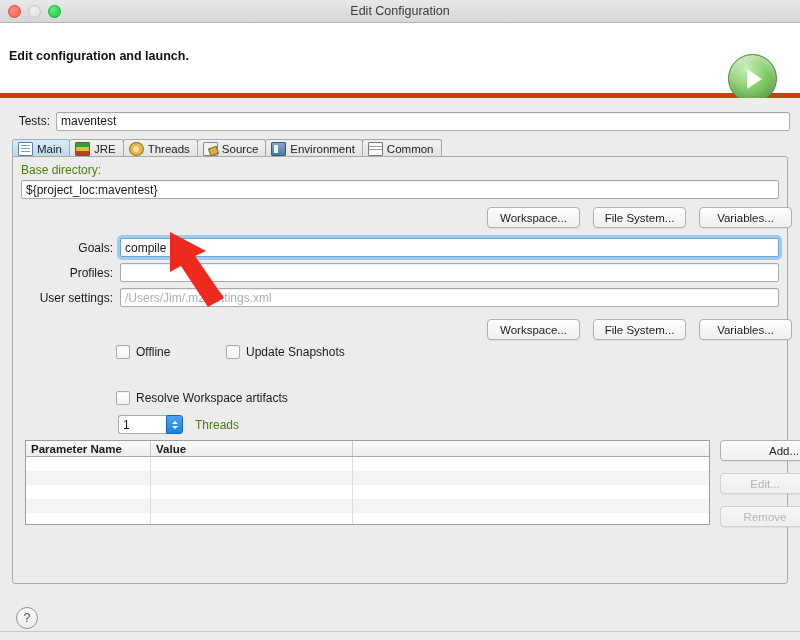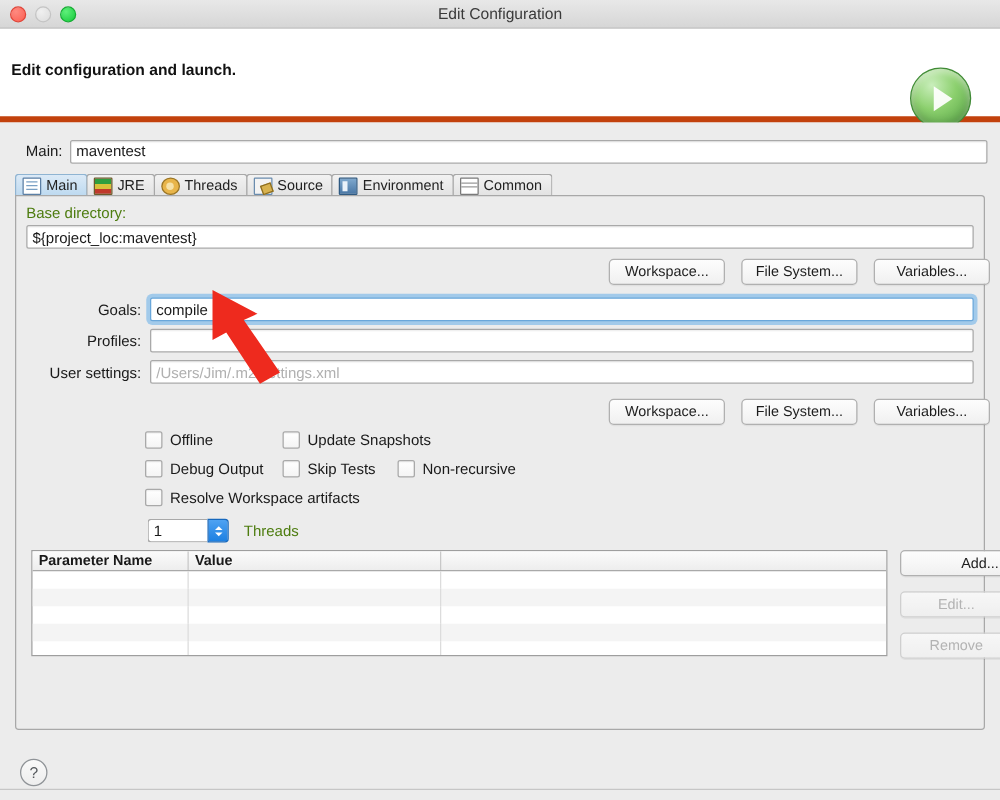--- a/index.html
+++ b/index.html
@@ -200,21 +200,21 @@
   <div class="header">
     <div class="htitle">Edit configuration and launch.</div>
     <div class="runicon">
       <div class="tri"></div>
     </div>
   </div>
 
   <div class="body">
 
     <div class="namerow">
-      <div class="lbl">Main:</div>
+      <div class="lbl">Tests:</div>
       <div class="txt">maventest</div>
     </div>
 
     <div class="tabs">
       <div class="tab active">
         <span class="tabicon ic-doc"></span>
         <span>Main</span>
       </div>
       <div class="tab">
         <span class="tabicon ic-jre"></span>
@@ -277,34 +277,20 @@
         <span class="cb" style="width:110px;">
           <span class="box"></span>
           <span>Offline</span>
         </span>
         <span class="cb">
           <span class="box"></span>
           <span>Update Snapshots</span>
         </span>
       </div>
 
-      <div class="row" style="left:103px;top:211px;gap:0;">
-        <span class="cb" style="width:110px;">
-          <span class="box"></span>
-          <span>Debug Output</span>
-        </span>
-        <span class="cb" style="width:92px;">
-          <span class="box"></span>
-          <span>Skip Tests</span>
-        </span>
-        <span class="cb">
-          <span class="box"></span>
-          <span>Non-recursive</span>
-        </span>
-      </div>
 
       <div class="row" style="left:103px;top:234px;">
         <span class="cb">
           <span class="box"></span>
           <span>Resolve Workspace artifacts</span>
         </span>
       </div>
 
       <div class="row" style="left:105px;top:258px;">
         <span class="spin">

